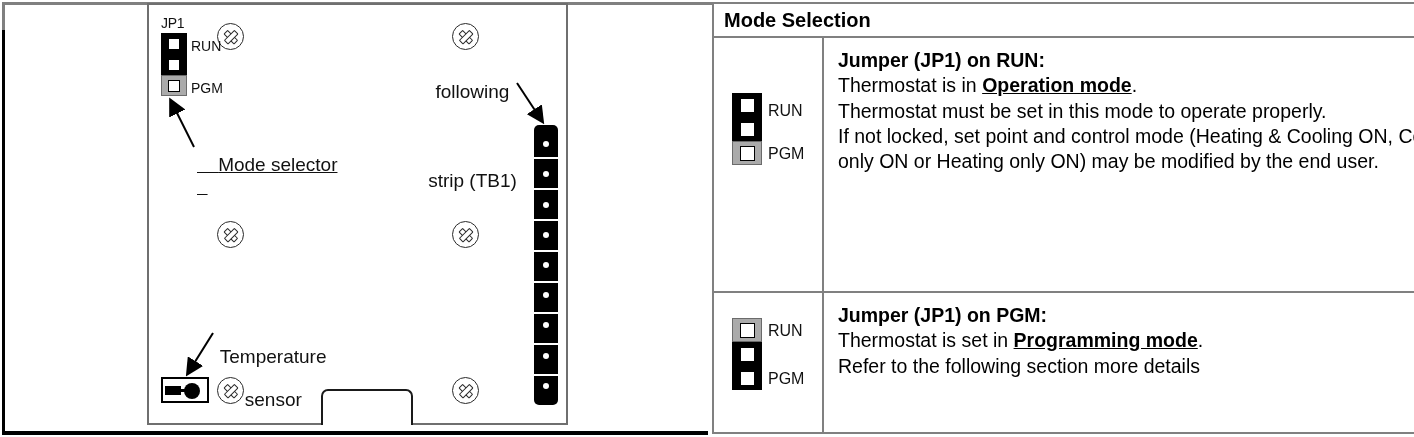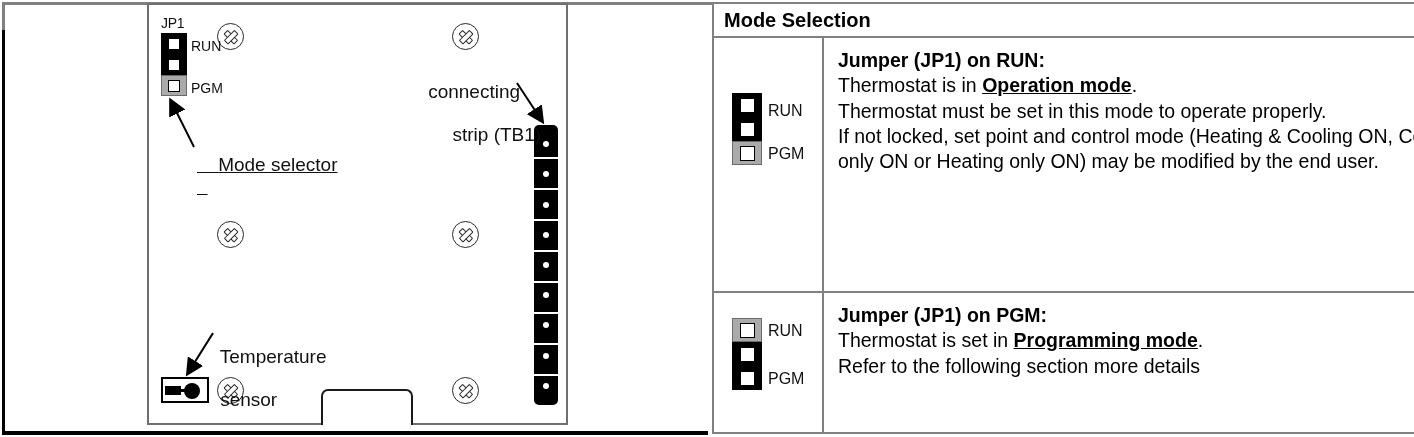--- a/index.html
+++ b/index.html
@@ -203,21 +203,21 @@
   
   .callout {
     position: absolute;
     font-size: 19px;
     color: #111;
     line-height: 1.12;
     white-space: pre;
   }
   #label-mode-selector { left: 48px; top: 128px; text-decoration: underline; }
   #label-connecting    { left: 258px; top: 55px; text-align: center; }
-  #label-temp-sensor   { left: 50px; top: 320px; }
+  #label-temp-sensor   { left: 50px; top: 320px; text-align: center; }
 
   .arrow-svg { position: absolute; overflow: visible; }
 
   
   #mode-table {
     position: absolute;
     left: 712px; top: 2px;
     width: 800px;
     height: 432px;
     border: 2px solid #808080;
@@ -332,22 +332,22 @@
   <svg class="arrow-svg" style="left:0px; top:80px; width:70px; height:70px;">
     <defs>
       <marker id="ah1" markerWidth="9" markerHeight="9" refX="7" refY="4.5" orient="auto">
         <path d="M0,0 L9,4.5 L0,9 z" fill="#000"></path>
       </marker>
     </defs>
     <line x1="45" y1="62" x2="22" y2="16" stroke="#000" stroke-width="2" marker-end="url(#ah1)"></line>
   </svg>
 
   <div class="callout" id="label-connecting">
-    <span>connecting</span><br>
-    <span style="display:inline-block;width:100%;text-align:right;">strip (TB1)</span>
+    <span>following</span><br>
+    <span style="display:inline-block;width:100%;text-align:left;margin-top:46px;">strip (TB1)</span>
   </div>
   <svg class="arrow-svg" style="left:366px; top:76px; width:50px; height:50px;">
     <defs>
       <marker id="ah2" markerWidth="9" markerHeight="9" refX="7" refY="4.5" orient="auto">
         <path d="M0,0 L9,4.5 L0,9 z" fill="#000"></path>
       </marker>
     </defs>
     <line x1="2" y1="2" x2="27" y2="40" stroke="#000" stroke-width="2" marker-end="url(#ah2)"></line>
   </svg>
 

